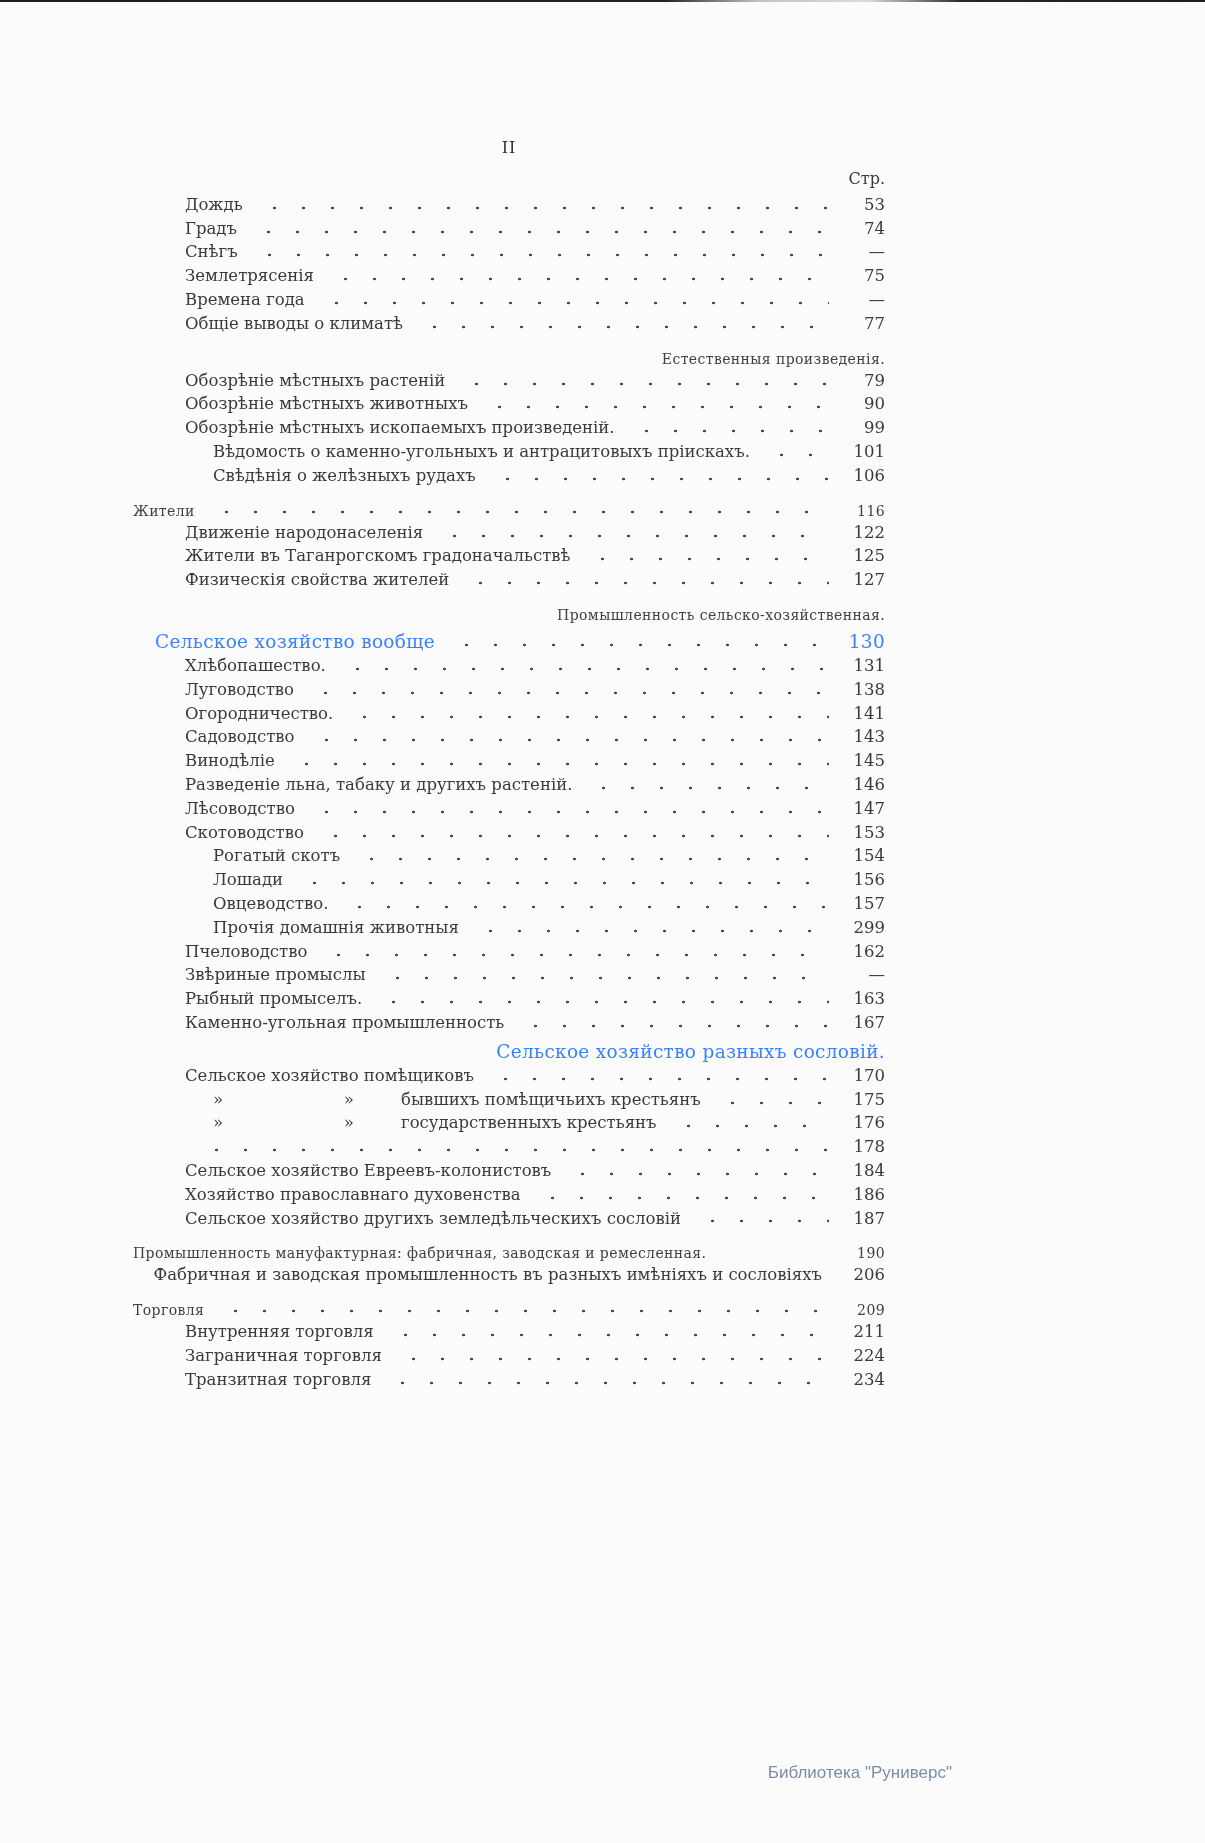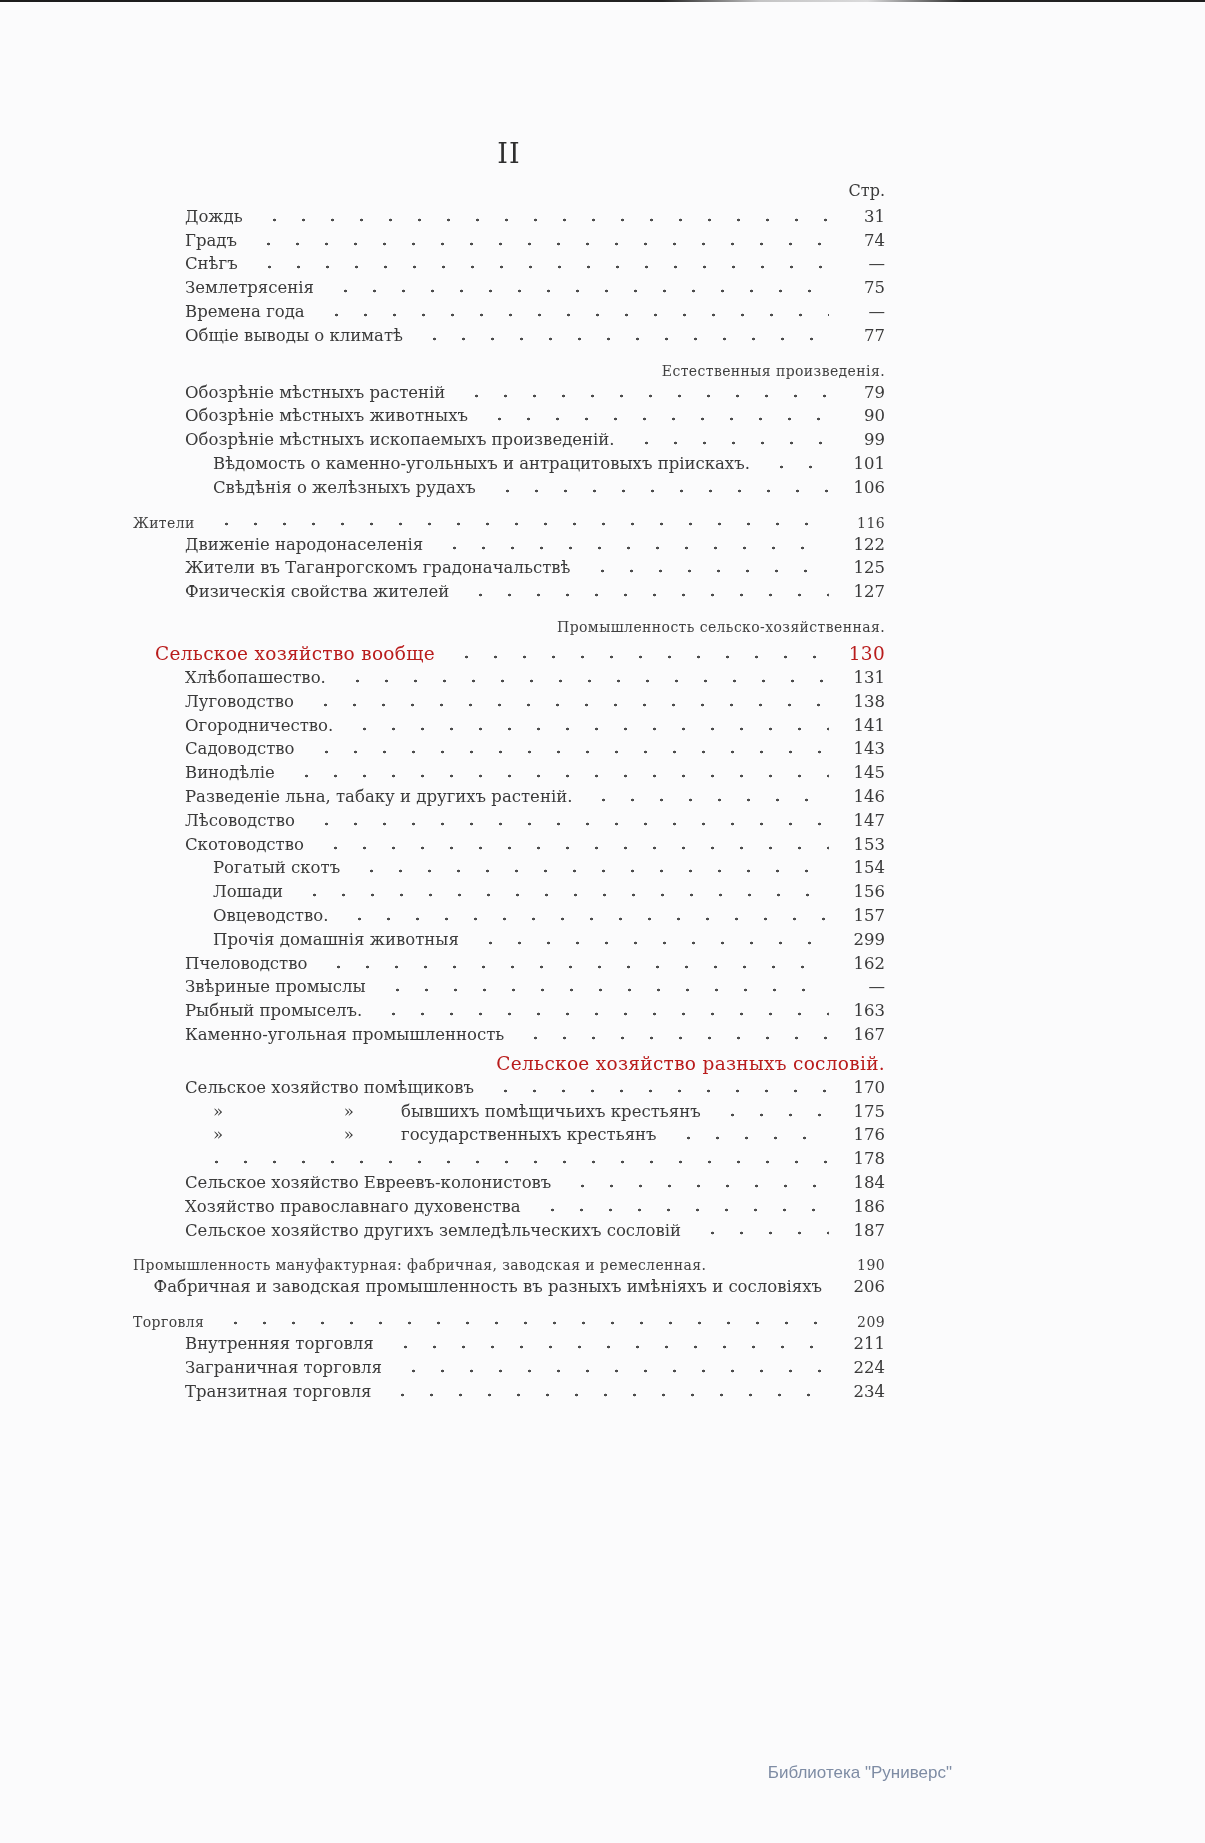--- a/index.html
+++ b/index.html
@@ -22,21 +22,21 @@
     background: linear-gradient(to right, #1c1c1c 0%, #222 55%, rgba(30,30,30,.25) 63%, rgba(30,30,30,.15) 72%, #262626 80%, #1c1c1c 100%);
   }
   .page-container {
     position: relative;
     margin-left: 133px;
     width: 752px;
     padding-top: 138px;
   }
   .folio {
     text-align: center;
-    font-size: 27px;
+    font-size: 16px;
     letter-spacing: 1px;
     color: #2f2f2f;
     margin: 0 0 8px 0;
     font-weight: normal;
   }
   .col-header {
     text-align: right;
     font-size: 16px;
     color: #3a3a3a;
     margin: 12px 0 3px 0;
@@ -73,21 +73,21 @@
   .lvl3 { margin-left: 80px; font-size: 16.5px; }
   .row.heading {
     height: 33px;
     font-size: 14px;
     color: #404040;
     letter-spacing: 0.4px;
   }
   .row.subheading {
     height: 29px;
     font-size: 18.5px;
-    color: #b91c1c;
+    color: #3b82f6;
     letter-spacing: 0.3px;
   }
   .row.no-leader .leader {
     background-image: none;
   }
   .watermark {
     position: absolute;
     top: 1763px;
     right: 253px;
     font-family: "Liberation Sans", sans-serif;
@@ -97,21 +97,21 @@
 </style>
 </head>
 <body>
 
 <div class="scan-edge"></div>
 
 <div class="page-container">
   <div class="folio">II</div>
   <div class="col-header">Стр.</div>
   <div id="toc-list">
-      <div class="row lvl2"><span class="title">Дождь</span><span class="leader"></span><span class="page">31</span></div>
+      <div class="row lvl2"><span class="title">Дождь</span><span class="leader"></span><span class="page">53</span></div>
       <div class="row lvl2"><span class="title">Градъ</span><span class="leader"></span><span class="page">74</span></div>
       <div class="row lvl2"><span class="title">Снѣгъ</span><span class="leader"></span><span class="page">—</span></div>
       <div class="row lvl2"><span class="title">Землетрясенія</span><span class="leader"></span><span class="page">75</span></div>
       <div class="row lvl2"><span class="title">Времена года</span><span class="leader"></span><span class="page">—</span></div>
       <div class="row lvl2"><span class="title">Общіе выводы о климатѣ</span><span class="leader"></span><span class="page">77</span></div>
       <div class="row lvl0 heading"><span class="title">Естественныя произведенія.</span></div>
       <div class="row lvl2"><span class="title">Обозрѣніе мѣстныхъ растеній</span><span class="leader"></span><span class="page">79</span></div>
       <div class="row lvl2"><span class="title">Обозрѣніе мѣстныхъ животныхъ</span><span class="leader"></span><span class="page">90</span></div>
       <div class="row lvl2"><span class="title">Обозрѣніе мѣстныхъ ископаемыхъ произведеній.</span><span class="leader"></span><span class="page">99</span></div>
       <div class="row lvl3"><span class="title">Вѣдомость о каменно-угольныхъ и антрацитовыхъ пріискахъ.</span><span class="leader"></span><span class="page">101</span></div>

